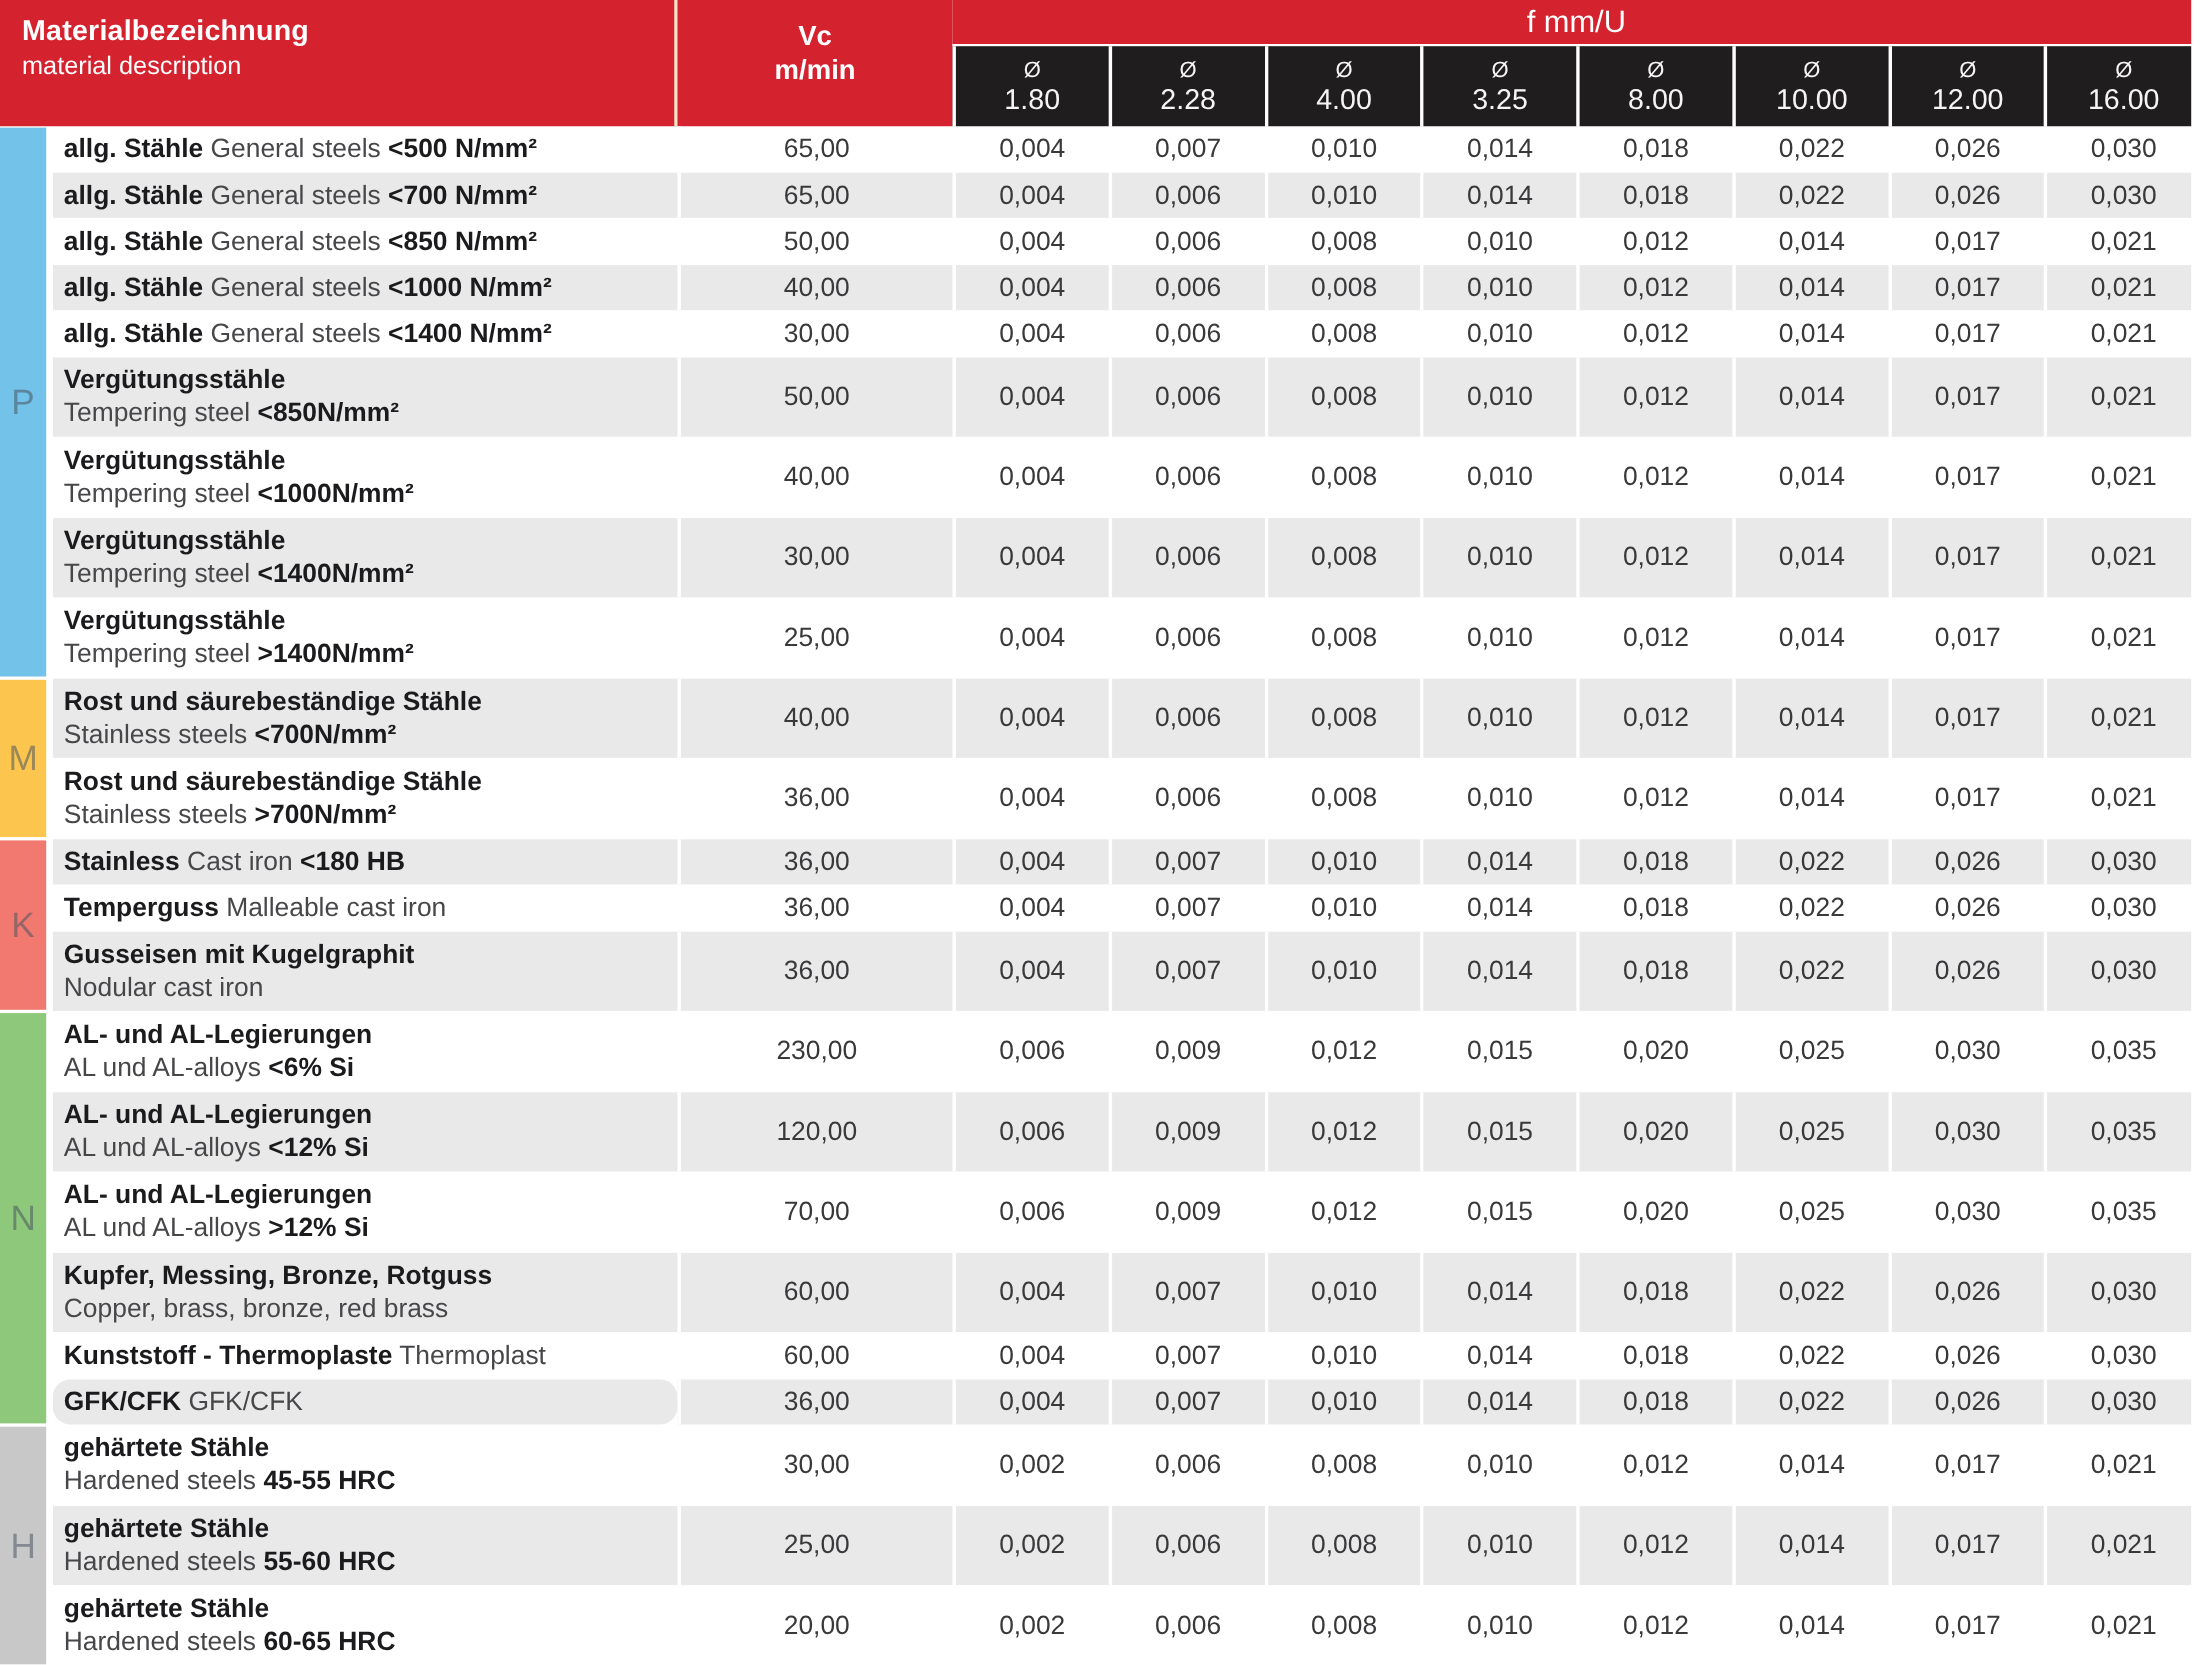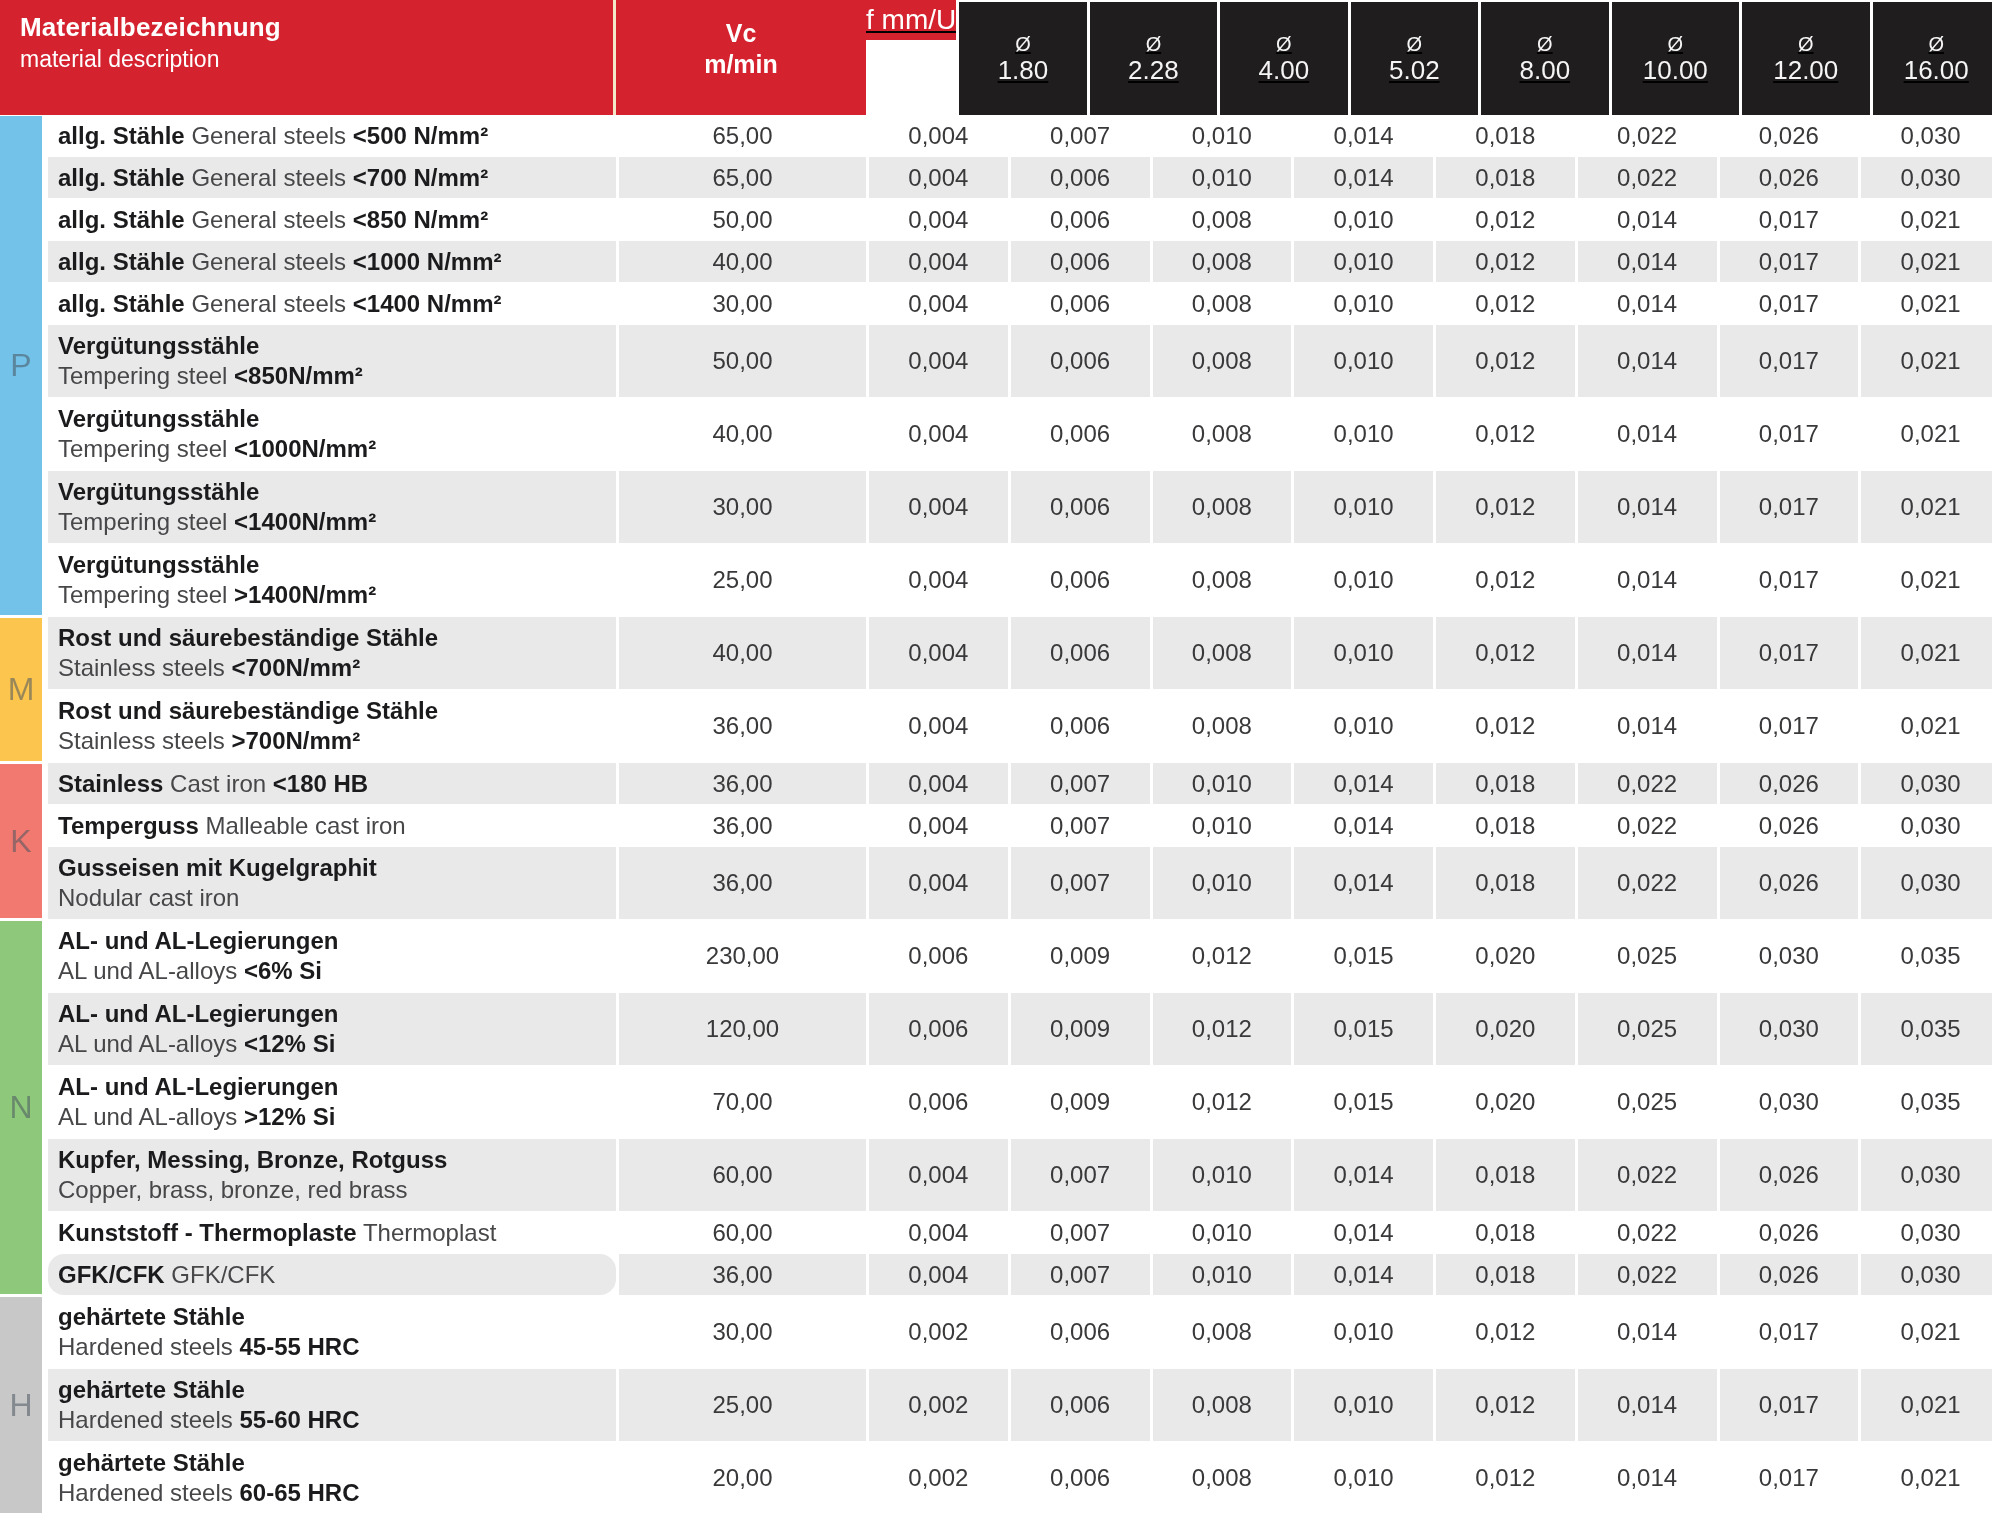--- a/index.html
+++ b/index.html
@@ -19,21 +19,21 @@
     border-right: 3px solid #f2e8c9;
   }
   .hdr-material .de { font-size: 26px; font-weight: bold; letter-spacing: .2px; }
   .hdr-material .en { font-size: 23px; margin-top: 3px; }
   .hdr-vc {
     width: 250px; background: #d5222f; color: #fff;
     display: flex; flex-direction: column; align-items: center; justify-content: center;
     padding-bottom: 18px;
     font-size: 25px; font-weight: bold; line-height: 31px;
   }
-  .hdr-f { flex: 1; display: flex; flex-direction: row; text-decoration: underline; }
+  .hdr-f { flex: 1; display: flex; flex-direction: column; }
   .f-title {
     height: 40px; background: #d5222f; color: #fff;
     display: flex; align-items: center; justify-content: center;
     font-size: 28px;
   }
   .f-cols { flex: 1; display: flex; border-top: 2px solid #fff; }
   .f-col {
     flex: 1; background: #201d1e; color: #f5f5f5;
     border-left: 3px solid #fff;
     display: flex; flex-direction: column; align-items: center; justify-content: center;
@@ -101,21 +101,21 @@
           <div class="f-col">
             <div class="sym">Ø</div>
             <div class="dia">2.28</div>
           </div>
           <div class="f-col">
             <div class="sym">Ø</div>
             <div class="dia">4.00</div>
           </div>
           <div class="f-col">
             <div class="sym">Ø</div>
-            <div class="dia">5.02</div>
+            <div class="dia">3.25</div>
           </div>
           <div class="f-col">
             <div class="sym">Ø</div>
             <div class="dia">8.00</div>
           </div>
           <div class="f-col">
             <div class="sym">Ø</div>
             <div class="dia">10.00</div>
           </div>
           <div class="f-col">

